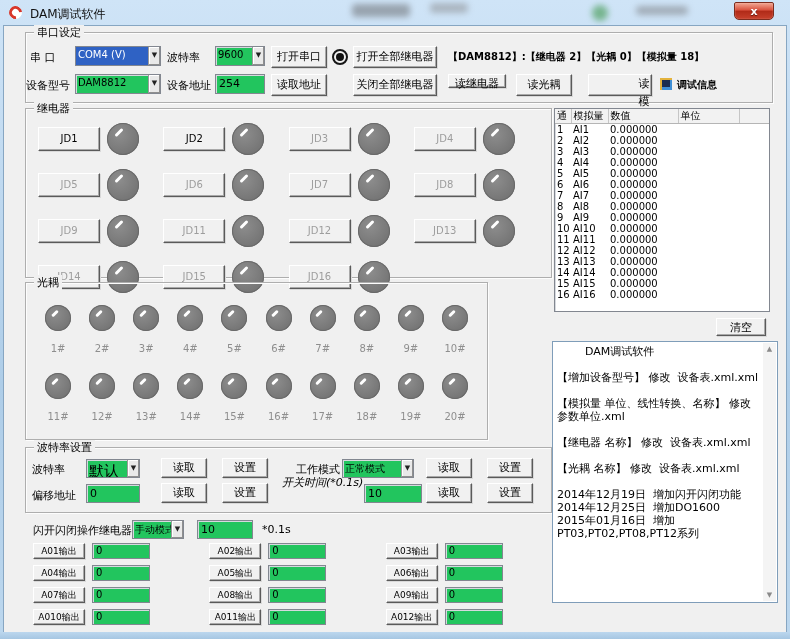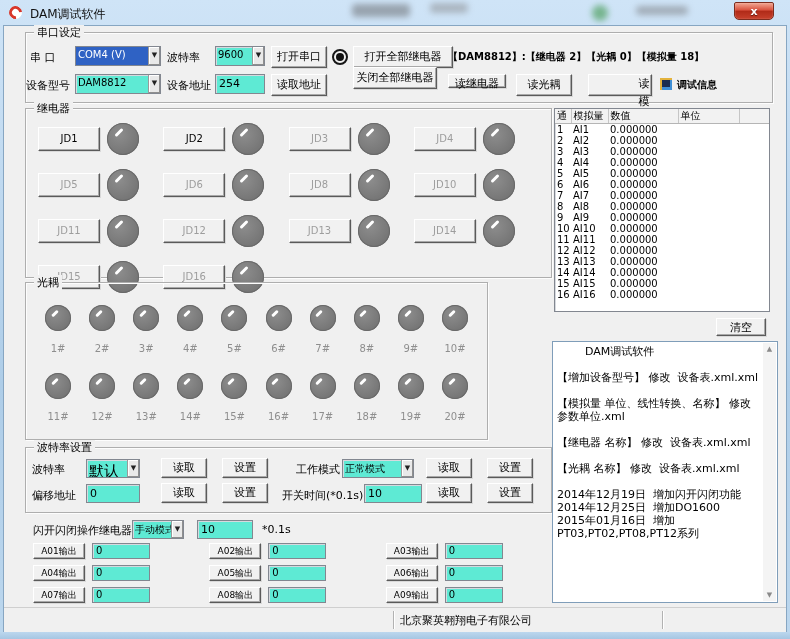--- a/index.html
+++ b/index.html
@@ -30,21 +30,21 @@
   .groupbox { position:absolute; border:1px solid #aeaeae;
     box-shadow:inset 1px 1px 0 #fdfdfd, 1px 1px 0 #fdfdfd; }
   .legend { position:absolute; top:-8px; left:8px; background:#f0f0f0; padding:0 3px;
     font-size:11px; color:#000; }
   .btn { position:absolute; background:#f1f1f1; border:1px solid;
     border-color:#ffffff #5a5a5a #5a5a5a #ffffff;
     box-shadow:inset -1px -1px 0 #a9a9a9, 1px 1px 0 #d9d9d9;
     font-family:inherit; font-size:11px; text-align:center; cursor:pointer; color:#000;
     line-height:1.6; }
   .btn.disabled { color:#9d9d9d; }
-  .field { position:absolute; background:#5eead4; border:1px solid #828790;
+  .field { position:absolute; background:#22c55e; border:1px solid #828790;
     box-shadow:inset 1px 1px 0 #d6d9de; font-size:11px; padding:2px 3px; overflow:hidden;
     white-space:nowrap; }
   .combo { display:flex; align-items:stretch; padding:0; }
   .combo .combo-text { flex:1; padding:2px 2px; overflow:hidden; white-space:nowrap; }
   .combo .combo-text.selected { background:#2f62c4; color:#fff; }
   .combo .combo-arrow { width:12px; background:#e9e9e9; border-left:1px solid #9a9a9a;
     box-shadow:inset -1px -1px 0 #8f8f8f, inset 1px 1px 0 #fff;
     font-size:7px; line-height:17px; text-align:center; color:#222; cursor:pointer; }
   .lbl { position:absolute; white-space:nowrap; }
 
@@ -141,34 +141,34 @@
       </div>
 
       <span class="lbl" style="left:141px;top:17px;">波特率</span>
       <div class="field combo" style="left:189px;top:13px;width:50px;height:20px;">
         <span class="combo-text" style="font-size:10px;">9600</span>
         <span class="combo-arrow">▼</span>
       </div>
 
       <button class="btn" style="left:245px;top:13px;width:56px;height:22px;">打开串口</button>
       <span class="radio-ind" style="left:306px;top:16px;"></span>
-      <button class="btn" style="left:327px;top:13px;width:100px;height:22px;">打开全部继电器</button>
+      <button class="btn" style="left:327px;top:13px;width:84px;height:22px;">打开全部继电器</button>
       <span class="lbl info-text" style="left:422px;top:17px;">【DAM8812】:【继电器  2】【光耦 0】【模拟量 18】</span>
 
       <span class="lbl" style="left:0px;top:45px;">设备型号</span>
       <div class="field combo" style="left:49px;top:41px;width:86px;height:20px;justify-content:space-between;">
         <span class="combo-text" style="font-size:10px;">DAM8812</span>
         <span class="combo-arrow">▼</span>
       </div>
 
       <span class="lbl" style="left:141px;top:45px;">设备地址</span>
       <div class="field" style="left:189px;top:41px;width:50px;height:20px;">254</div>
 
       <button class="btn" style="left:245px;top:41px;width:56px;height:22px;">读取地址</button>
-      <button class="btn" style="left:327px;top:34px;width:84px;height:22px;">关闭全部继电器</button>
+      <button class="btn" style="left:327px;top:41px;width:84px;height:22px;">关闭全部继电器</button>
       <button class="btn" style="left:422px;top:41px;width:58px;height:14px;">读继电器</button>
       <button class="btn" style="left:490px;top:41px;width:56px;height:22px;">读光耦</button>
       <button class="btn" style="left:562px;top:41px;width:64px;height:22px;padding-left:48px;">读模拟量</button>
       <span style="position:absolute;left:634px;top:45px;width:12px;height:12px;background:#1b2d50;box-shadow:inset 2px 2px 0 #e3b23c, inset -2px -3px 0 #3f8fd6;"></span>
       <span class="lbl info-text" style="left:651px;top:45px;">调试信息</span>
     </div>
 
     <div class="groupbox" id="grp-relay">
       <span class="legend">继电器</span>
       <div class="relay-grid">
@@ -196,31 +196,35 @@
           <div class="relay-cell">
             <button class="btn jd disabled">JD5</button>
             <div class="knob"></div>
           </div>
 
           <div class="relay-cell">
             <button class="btn jd disabled">JD6</button>
             <div class="knob"></div>
           </div>
 
+          <div class="relay-cell">
+            <button class="btn jd disabled">JD7</button>
+            <div class="knob"></div>
+          </div>
 
           <div class="relay-cell">
             <button class="btn jd disabled">JD8</button>
             <div class="knob"></div>
           </div>
 
-
-          <div class="relay-cell">
-            <button class="btn jd disabled">JD10</button>
-            <div class="knob"></div>
-          </div>
+          <div class="relay-cell">
+            <button class="btn jd disabled">JD9</button>
+            <div class="knob"></div>
+          </div>
+
 
           <div class="relay-cell">
             <button class="btn jd disabled">JD11</button>
             <div class="knob"></div>
           </div>
 
           <div class="relay-cell">
             <button class="btn jd disabled">JD12</button>
             <div class="knob"></div>
           </div>
@@ -372,21 +376,21 @@
         <span class="combo-arrow">▼</span>
       </div>
       <button class="btn" style="left:400px;top:10px;width:46px;height:20px;">读取</button>
       <button class="btn" style="left:461px;top:10px;width:46px;height:20px;">设置</button>
 
       <span class="lbl" style="left:6px;top:40px;text-align:center;">偏移地址</span>
       <div class="field" style="left:60px;top:36px;width:54px;height:19px;">0</div>
       <button class="btn" style="left:135px;top:35px;width:46px;height:20px;">读取</button>
       <button class="btn" style="left:196px;top:35px;width:46px;height:20px;">设置</button>
 
-      <span class="lbl" style="left:256px;top:40px;">开关时间(*0.1s)</span>
+      <span class="lbl" style="left:256px;top:27px;font-style:italic;">开关时间(*0.1s)</span>
       <div class="field" style="left:338px;top:36px;width:58px;height:19px;">10</div>
       <button class="btn" style="left:400px;top:35px;width:46px;height:20px;">读取</button>
       <button class="btn" style="left:461px;top:35px;width:46px;height:20px;">设置</button>
     </div>
 
     <span class="lbl" style="left:29px;top:497px;">闪开闪闭操作继电器</span>
     <div class="field combo" style="left:128px;top:494px;width:52px;height:19px;">
       <span class="combo-text" style="font-size:10px;">手动模式</span>
       <span class="combo-arrow">▼</span>
     </div>
@@ -637,21 +641,16 @@
           <div class="log-line">2014年12月25日  增加DO1600</div>
 
           <div class="log-line">2015年01月16日  增加PT03,PT02,PT08,PT12系列</div>
         </div>
       <div class="log-scroll">
         <div class="scroll-arrow" style="top:0;">▲</div>
         <div class="scroll-arrow" style="bottom:0;">▼</div>
       </div>
     </div>
 
-    <div class="statusbar">
-      <div class="status-sep" style="left:389px;"></div>
-      <div class="status-sep" style="left:658px;"></div>
-      <span class="status-text">北京聚英翱翔电子有限公司</span>
-    </div>
   </div>
 
   <div class="frame-bottom"></div>
 </div>
 
 </body></html>

